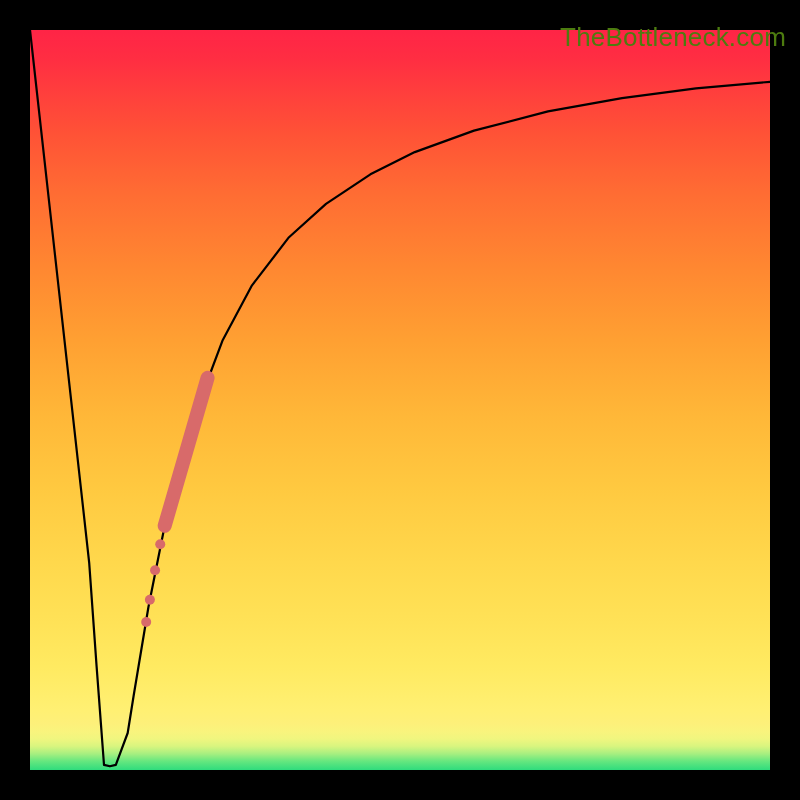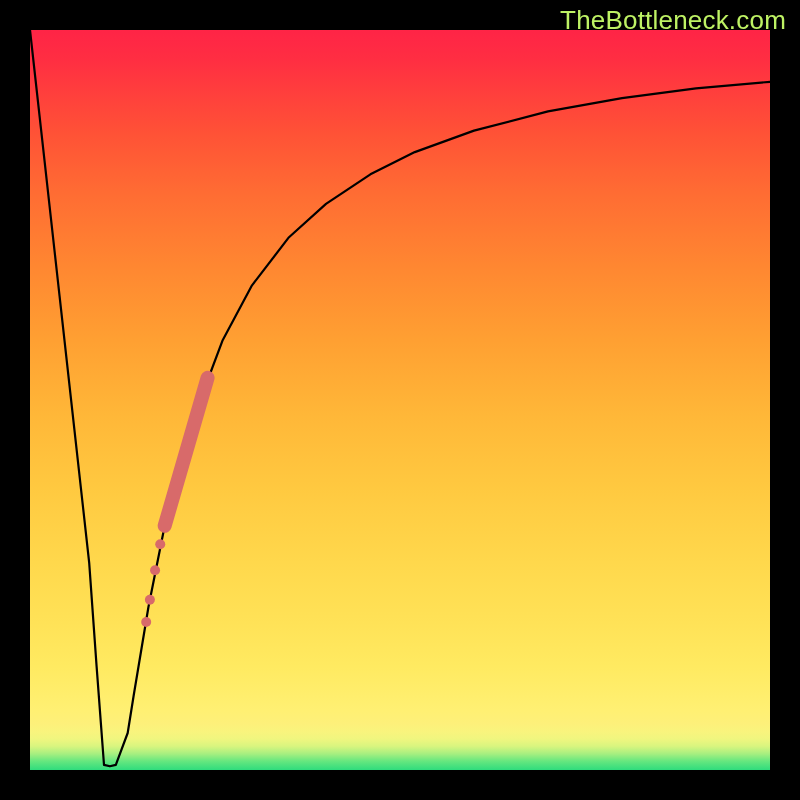--- a/index.html
+++ b/index.html
@@ -12,23 +12,23 @@
     font-family: Arial, Helvetica, sans-serif;
   }
   .frame {
     position: relative;
     width: 800px;
     height: 800px;
     background: #000;
   }
   .watermark {
     position: absolute;
-    top: 5px;
+    top: 22px;
     right: 14px;
-    color: #bef264;
+    color: #4d7c0f;
     font-size: 26px;
     font-weight: 400;
     letter-spacing: 0.2px;
     z-index: 10;
     user-select: none;
   }
   .plot-area {
     position: absolute;
     left: 30px;
     top: 30px;

